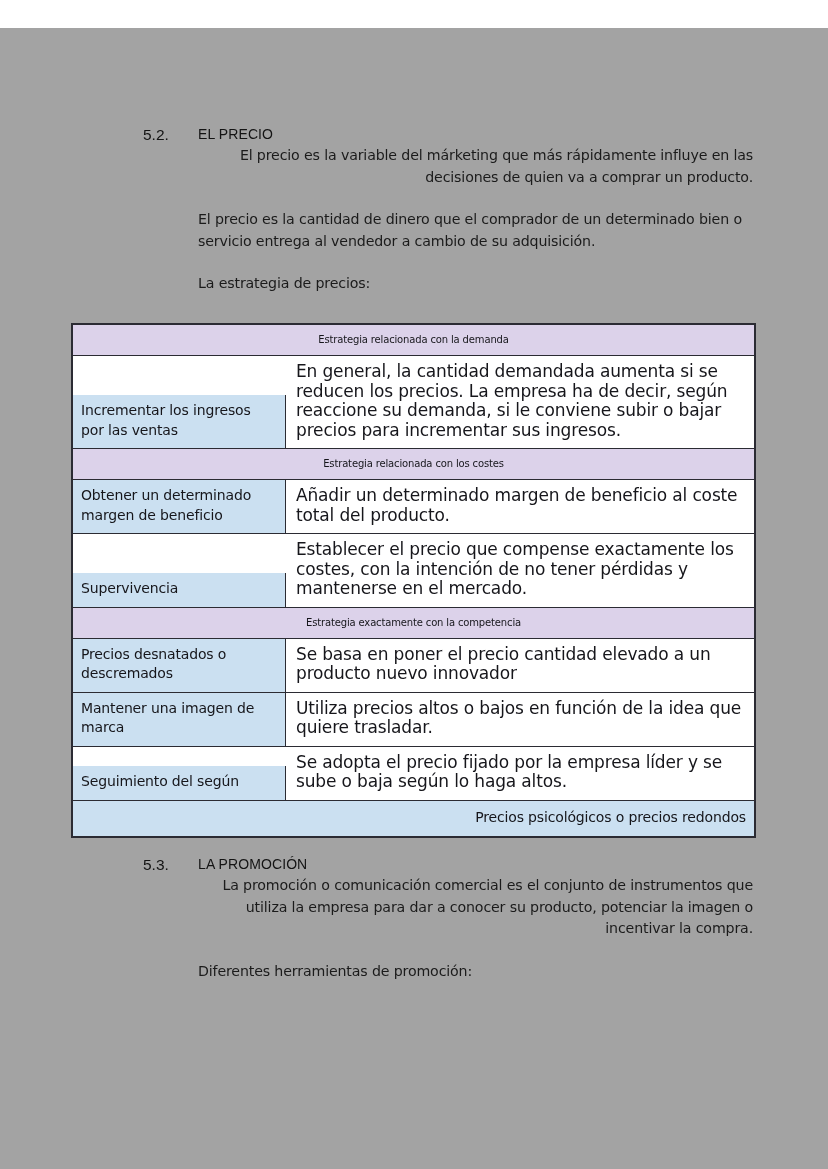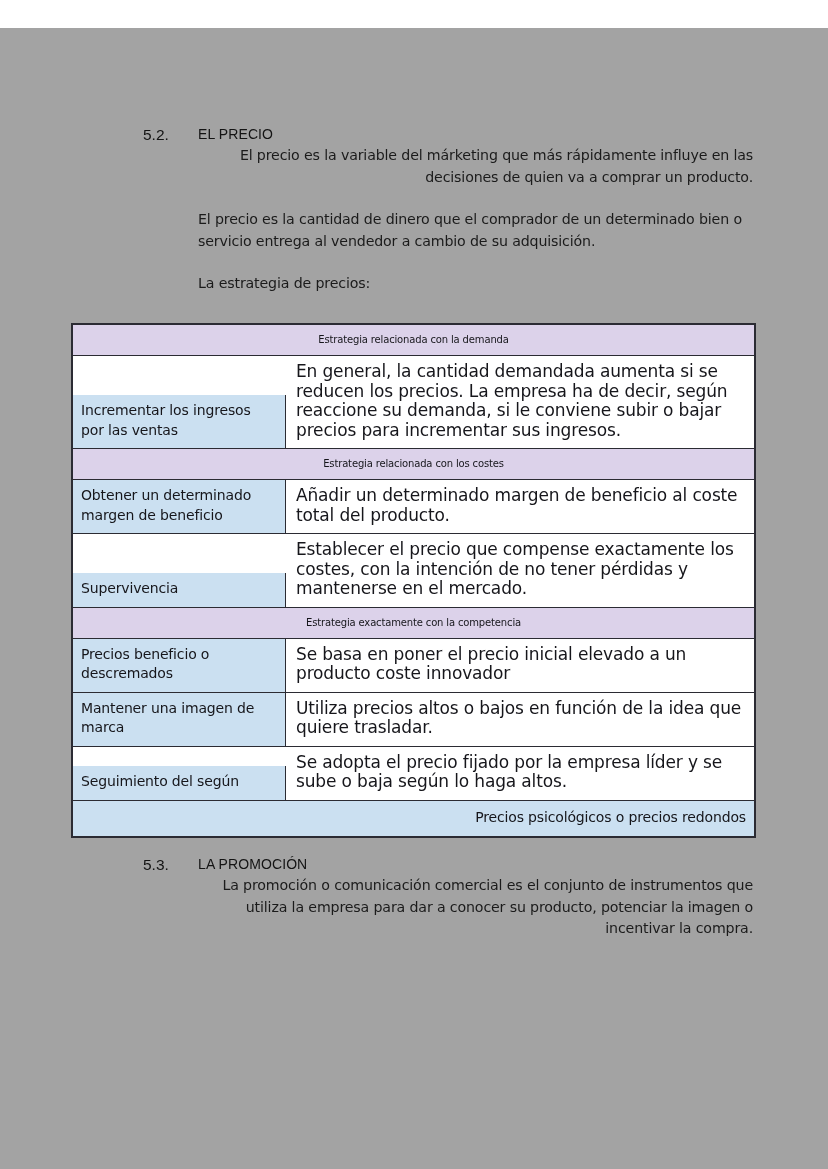--- a/index.html
+++ b/index.html
@@ -161,38 +161,39 @@
       <div class="cell-label">Obtener un determinado margen de beneficio</div>
       <div class="cell-desc">Añadir un determinado margen de beneficio al coste total del producto.</div>
     </div>
     <div class="row">
       <div class="cell-label">Supervivencia</div>
       <div class="cell-desc">Establecer el precio que compense exactamente los costes, con la intención de no tener pérdidas y mantenerse en el mercado.</div>
     </div>
 
     <div class="band">Estrategia exactamente con la competencia</div>
     <div class="row">
-      <div class="cell-label">Precios beneficio o descremados</div>
-      <div class="cell-desc">Se basa en poner el precio inicial elevado a un producto coste innovador</div>
+      <div class="cell-label">Precios desnatados o descremados</div>
+      <div class="cell-desc">Se basa en poner el precio cantidad elevado a un producto nuevo innovador</div>
     </div>
     <div class="row">
       <div class="cell-label">Mantener una imagen de marca</div>
       <div class="cell-desc">Utiliza precios altos o bajos en función de la idea que quiere trasladar.</div>
     </div>
     <div class="row">
       <div class="cell-label">Seguimiento del según</div>
       <div class="cell-desc">Se adopta el precio fijado por la empresa líder y se sube o baja según lo haga altos.</div>
     </div>
 
     <div class="fullwide">Precios psicológicos o precios redondos</div>
   </div>
 
   <div class="section sec-53">
     <div class="sec-head">
       <div class="sec-num">5.3.</div>
       <div class="sec-title">LA PROMOCIÓN</div>
     </div>
     <div class="sec-body">
       <p class="para tight">La promoción o comunicación comercial es el conjunto de instrumentos que utiliza la empresa para dar a conocer su producto, potenciar la imagen o incentivar la compra.</p>
+      <p class="para">Diferentes herramientas de promoción:</p>
     </div>
   </div>
 
 </div>
 
 </body></html>

